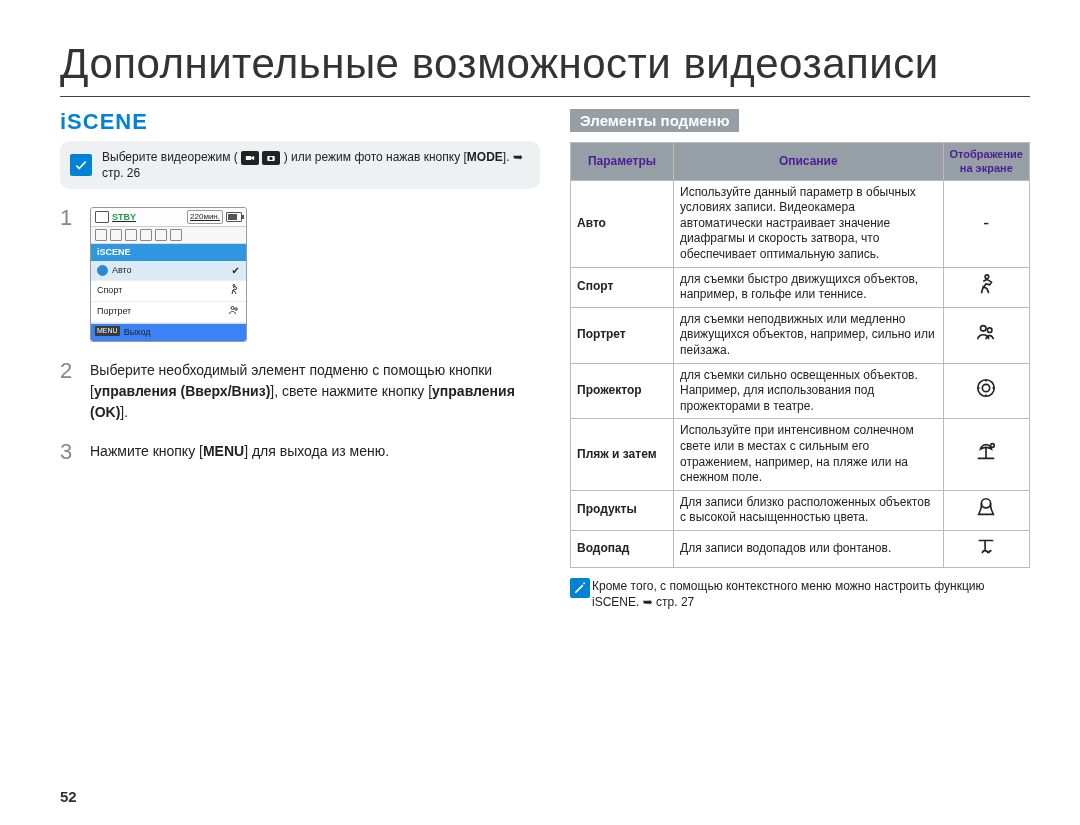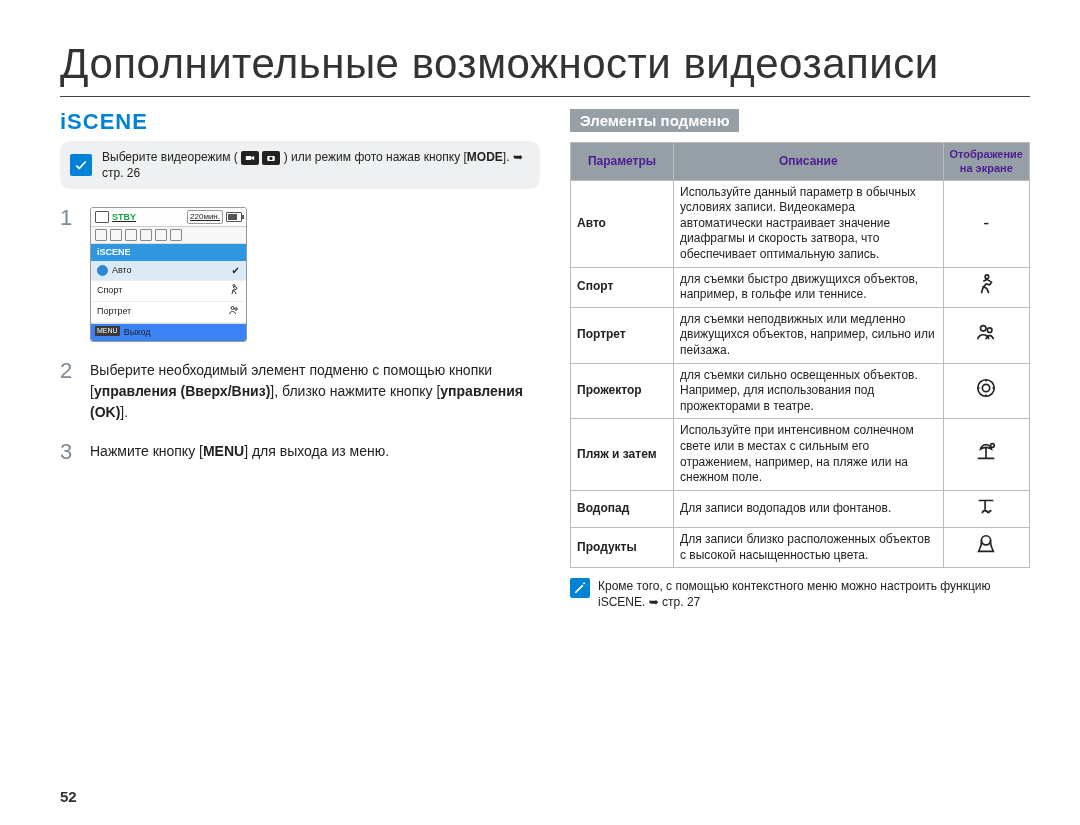--- a/index.html
+++ b/index.html
@@ -211,21 +211,21 @@
     font-weight: 700;
     width: 90px;
   }
   table.submenu td.iconcell {
     width: 60px;
     text-align:center;
     font-size: 18px;
   }
   .footnote {
     display:flex;
-    gap:8px;
+    gap:2px;
     font-size:12px;
     margin-top:10px;
     line-height:1.35;
     align-items:flex-start;
   }
   .footnote .note-icon-sm {
     width:20px;height:20px;background:#0083d6;color:#fff;border-radius:2px;
     display:flex;align-items:center;justify-content:center;flex:0 0 auto;
   }
   .page-num {
@@ -344,21 +344,21 @@
                 <span class="menu-badge">MENU</span>
                 <span>Выход</span>
               </div>
             </div>
           </div>
         </li>
 
         <li>
           <div class="step-num">2</div>
           <div class="step-body">
-            <span>Выберите необходимый элемент подменю с помощью кнопки [</span><b>управления (Вверх/Вниз)</b><span>], близко нажмите кнопку [</span><b>управления (OK)</b><span>].</span>
+            <span>Выберите необходимый элемент подменю с помощью кнопки [</span><b>управления (Вверх/Вниз)</b><span>], свете нажмите кнопку [</span><b>управления (OK)</b><span>].</span>
           </div>
         </li>
 
         <li>
           <div class="step-num">3</div>
           <div class="step-body">
             <span>Нажмите кнопку [</span><b>MENU</b><span>] для выхода из меню.</span>
           </div>
         </li>
 
@@ -422,35 +422,35 @@
             <td class="param">Пляж и затем</td>
             <td>Используйте при интенсивном солнечном свете или в местах с сильным его отражением, например, на пляже или на снежном поле.</td>
             <td class="iconcell">
               <svg class="glyph-svg" viewBox="0 0 24 24" fill="none" stroke="#222" stroke-width="1.8">
                   <path d="M3 20h18M12 20V8M12 8c-3 0-6 2-6 2s1-5 6-5 6 5 6 5-3-2-6-2z"></path>
                   <circle cx="19" cy="6" r="2"></circle>
                 </svg>
             </td>
           </tr>
           <tr>
+            <td class="param">Продукты</td>
+            <td>Для записи близко расположенных объектов с высокой насыщенностью цвета.</td>
+            <td class="iconcell">
+              <svg class="glyph-svg" viewBox="0 0 24 24" fill="none" stroke="#222" stroke-width="1.8">
+                  <circle cx="12" cy="8" r="5"></circle>
+                  <path d="M7 8c0 5 0 5-3 12h16c-3-7-3-7-3-12"></path>
+                </svg>
+            </td>
+          </tr>
+          <tr>
             <td class="param">Водопад</td>
             <td>Для записи водопадов или фонтанов.</td>
             <td class="iconcell">
               <svg class="glyph-svg" viewBox="0 0 24 24" fill="none" stroke="#222" stroke-width="1.8">
                   <path d="M4 6h7v10M11 6h9M8 20c0-2 1-3 3-3s3 1 3 3M15 20c0-2 1-3 3-3"></path>
-                </svg>
-            </td>
-          </tr>
-          <tr>
-            <td class="param">Продукты</td>
-            <td>Для записи близко расположенных объектов с высокой насыщенностью цвета.</td>
-            <td class="iconcell">
-              <svg class="glyph-svg" viewBox="0 0 24 24" fill="none" stroke="#222" stroke-width="1.8">
-                  <circle cx="12" cy="8" r="5"></circle>
-                  <path d="M7 8c0 5 0 5-3 12h16c-3-7-3-7-3-12"></path>
                 </svg>
             </td>
           </tr>
         </tbody>
       </table>
 
       <div class="footnote">
         <div class="note-icon-sm">
           <svg width="14" height="14" viewBox="0 0 24 24" fill="#fff">
               <path d="M3 21l3-1 12-12-2-2L4 18l-1 3zM17 4l2 2 2-2-2-2-2 2z"></path>

